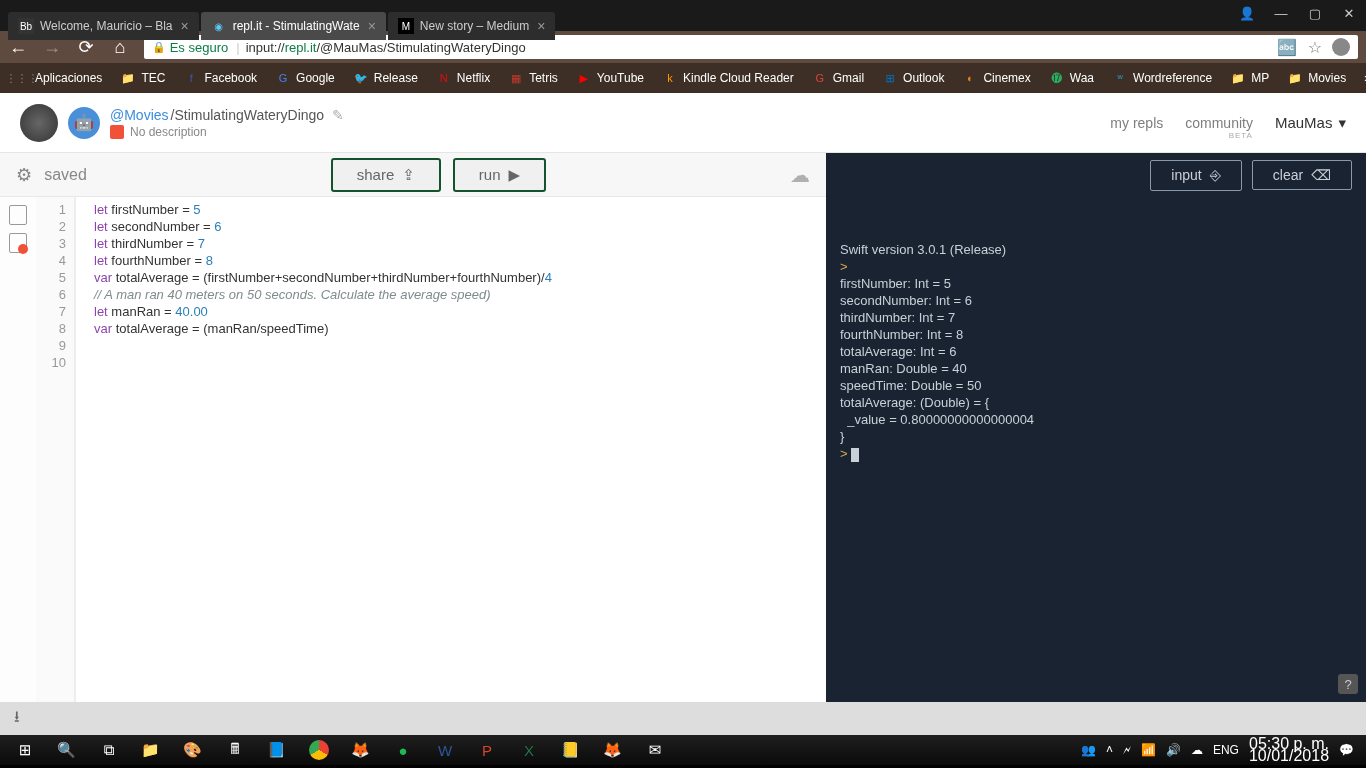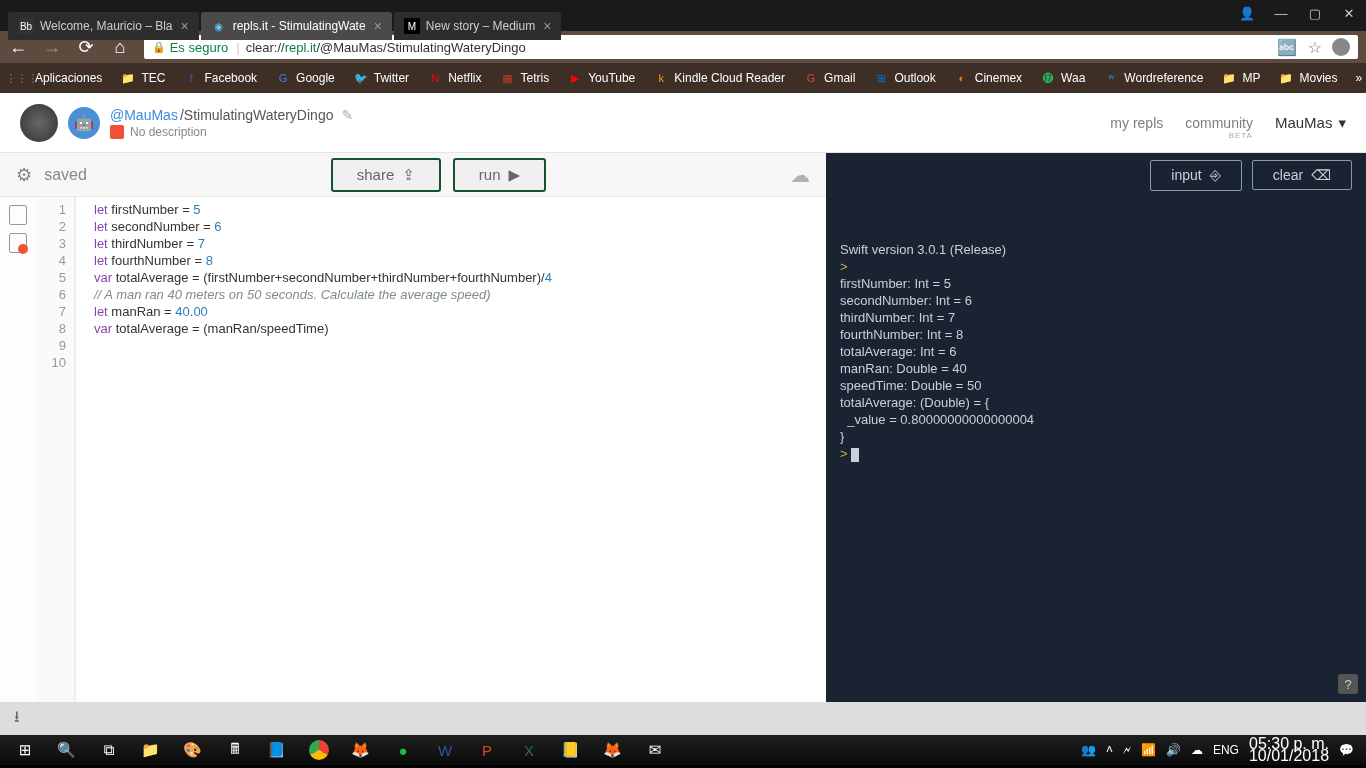--- a/index.html
+++ b/index.html
@@ -86,21 +86,21 @@
 
 <div class="titlebar">
   <div class="tab-bar">
     <div class="tab">
       <span class="tab-favicon" style="background:#333;color:#fff;">Bb</span>
       <span>Welcome, Mauricio – Bla</span>
       <span class="tab-close">×</span>
     </div>
     <div class="tab active">
       <span class="tab-favicon" style="color:#5ac8fa;">◉</span>
-      <span>repls.it - StimulatingWate</span>
+      <span>repl.it - StimulatingWate</span>
       <span class="tab-close">×</span>
     </div>
     <div class="tab">
       <span class="tab-favicon" style="background:#000;color:#fff;">M</span>
       <span>New story – Medium</span>
       <span class="tab-close">×</span>
     </div>
   </div>
   <div class="titlebar-right">
     <div class="win-btn">👤</div>
@@ -112,21 +112,21 @@
 
 <div class="addr-bar">
   <span class="nav-icon">←</span>
   <span class="nav-icon" style="opacity:.4;">→</span>
   <span class="nav-icon">⟳</span>
   <span class="nav-icon">⌂</span>
   <div class="addr-field">
     <span class="addr-lock">🔒</span>
     <span class="addr-secure">Es seguro</span>
     <span style="color:#ccc;margin-right:6px;">|</span>
-    <span class="addr-url"><span>clear://</span><span class="addr-domain">repl.it</span><span>/@MauMas/StimulatingWateryDingo</span></span>
+    <span class="addr-url"><span>input://</span><span class="addr-domain">repl.it</span><span>/@MauMas/StimulatingWateryDingo</span></span>
     <div class="addr-right" style="margin-left:auto;">
       <span>🔤</span>
       <span>☆</span>
       <span style="width:18px;height:18px;background:#888;border-radius:50%;display:inline-block;"></span>
     </div>
   </div>
 </div>
 
 <div class="bookmarks" id="bookmarks-row">
     <div class="bm-item">
@@ -140,21 +140,21 @@
     <div class="bm-item">
       <span class="bm-icon" style="color:#3b5998">f</span>
       <span>Facebook</span>
     </div>
     <div class="bm-item">
       <span class="bm-icon" style="color:#4285f4">G</span>
       <span>Google</span>
     </div>
     <div class="bm-item">
       <span class="bm-icon" style="color:#1da1f2">🐦</span>
-      <span>Twitter</span>
+      <span>Release</span>
     </div>
     <div class="bm-item">
       <span class="bm-icon" style="color:#e50914">N</span>
       <span>Netflix</span>
     </div>
     <div class="bm-item">
       <span class="bm-icon" style="color:#c0392b">▦</span>
       <span>Tetris</span>
     </div>
     <div class="bm-item">
@@ -195,21 +195,21 @@
     </div>
     <div class="bm-item" style="margin-left: auto;">»</div>
   </div>
 
 <div class="app">
   <div class="app-header">
     <div class="logo-spiral"></div>
     <div class="logo-avatar">🤖</div>
     <div class="repl-info">
       <div class="repl-path">
-        <span class="repl-user">@MauMas</span>
+        <span class="repl-user">@Movies</span>
           <span>/StimulatingWateryDingo</span>
         <span style="color:#aaa;margin-left:6px;">✎</span>
       </div>
       <div class="repl-desc-row">
         <span class="swift-icon"></span>
         <span class="repl-desc">No description</span>
       </div>
     </div>
     <div class="header-right">
       <span>my repls</span>

